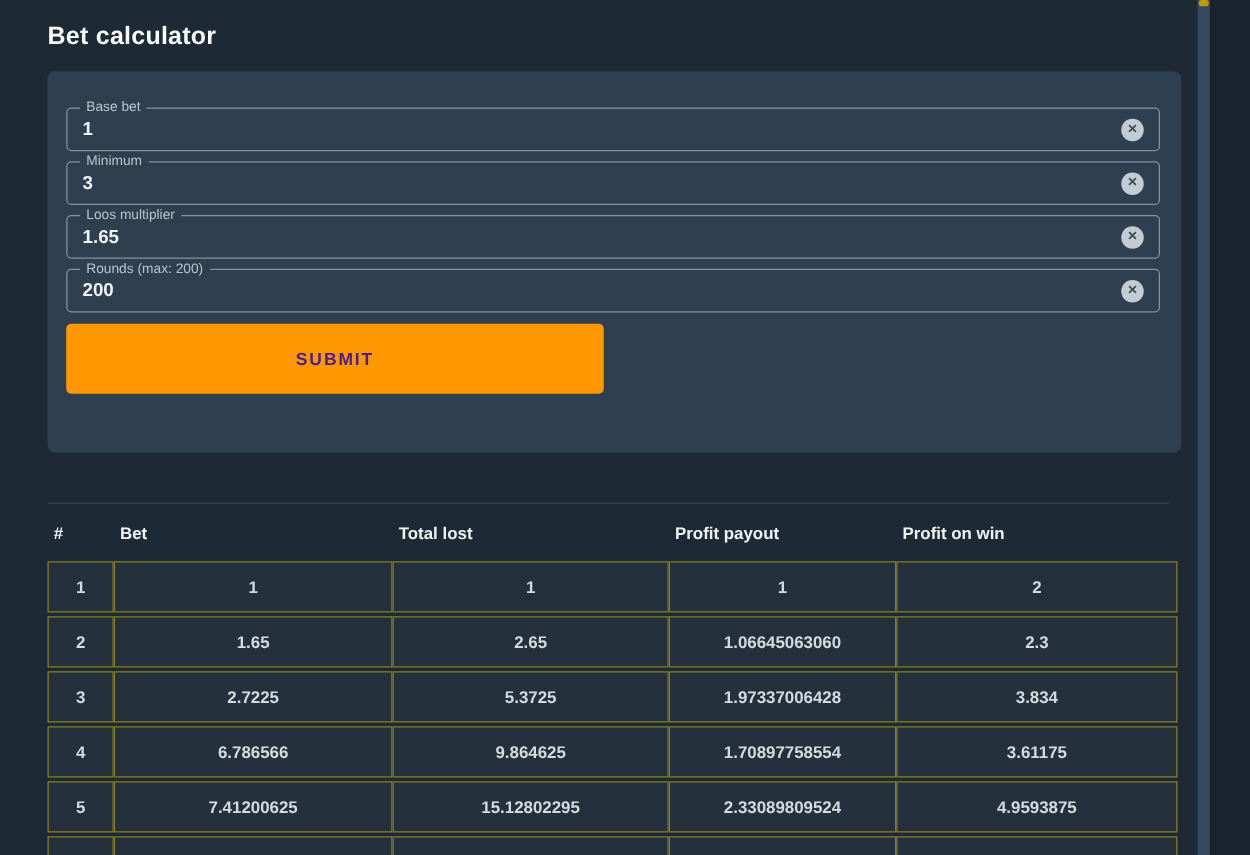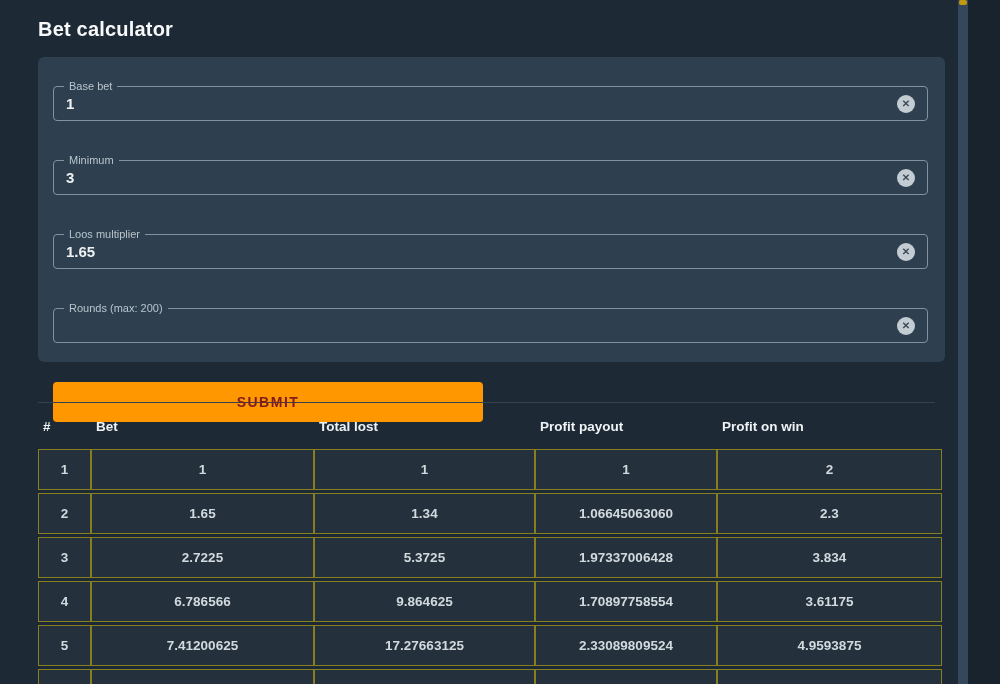--- a/index.html
+++ b/index.html
@@ -25,21 +25,21 @@
   .card {
     margin: 16px 0 0 38px;
     width: 907px; height: 305px;
     background: #2e404f;
     border-radius: 6px;
     padding: 29px 17px 16px 15px;
   }
   .field {
     position: relative;
     height: 35px;
-    margin-bottom: 39px;
+    margin-bottom: 8px;
     border: 1px solid #8193a0;
     border-radius: 4px;
     display: flex;
     align-items: center;
     padding: 0 40px 0 12px;
   }
   .field-label {
     position: absolute;
     top: -8px; left: 10px;
     background: #2e404f;
@@ -70,25 +70,25 @@
     font-size: 10px;
     font-weight: bold;
     line-height: 18px;
     text-align: center;
     cursor: pointer;
     padding: 0;
   }
   .submit-btn {
     display: block;
     margin-top: 9px;
-    width: 430px; height: 40px;
+    width: 430px; height: 56px;
     background: #ff9800;
     border: none;
     border-radius: 4px;
-    color: #7f1d1d;
+    color: #4c1d95;
     font-family: "Liberation Sans", sans-serif;
     font-size: 14px;
     font-weight: bold;
     letter-spacing: 1.5px;
     cursor: pointer;
   }
 
   
   .divider {
     margin: 40px 0 0 38px;
@@ -174,20 +174,21 @@
   <div class="field">
     <span class="field-label">Loos multiplier</span>
     <input class="field-input" type="text" value="1.65" style="">
     <button class="clear-btn">
       <span>✕</span>
     </button>
   </div>
 
   <div class="field">
     <span class="field-label">Rounds (max: 200)</span>
+    <input class="field-input" type="text" value="200" style="">
     <button class="clear-btn">
       <span>✕</span>
     </button>
   </div>
 </div>
   <button class="submit-btn">SUBMIT</button>
 </div>
 
 <div class="divider"></div>
 
@@ -213,42 +214,42 @@
         <tr>
           <td>1</td>
           <td>1</td>
           <td>1</td>
           <td>1</td>
           <td>2</td>
         </tr>
         <tr>
           <td>2</td>
           <td>1.65</td>
-          <td>1.34</td>
+          <td>2.65</td>
           <td>1.06645063060</td>
           <td>2.3</td>
         </tr>
         <tr>
           <td>3</td>
           <td>2.7225</td>
           <td>5.3725</td>
           <td>1.97337006428</td>
           <td>3.834</td>
         </tr>
         <tr>
           <td>4</td>
           <td>6.786566</td>
           <td>9.864625</td>
           <td>1.70897758554</td>
           <td>3.61175</td>
         </tr>
         <tr>
           <td>5</td>
           <td>7.41200625</td>
-          <td>17.27663125</td>
+          <td>15.12802295</td>
           <td>2.33089809524</td>
           <td>4.9593875</td>
         </tr>
         <tr>
           <td></td>
           <td></td>
           <td></td>
           <td></td>
           <td></td>
         </tr>

